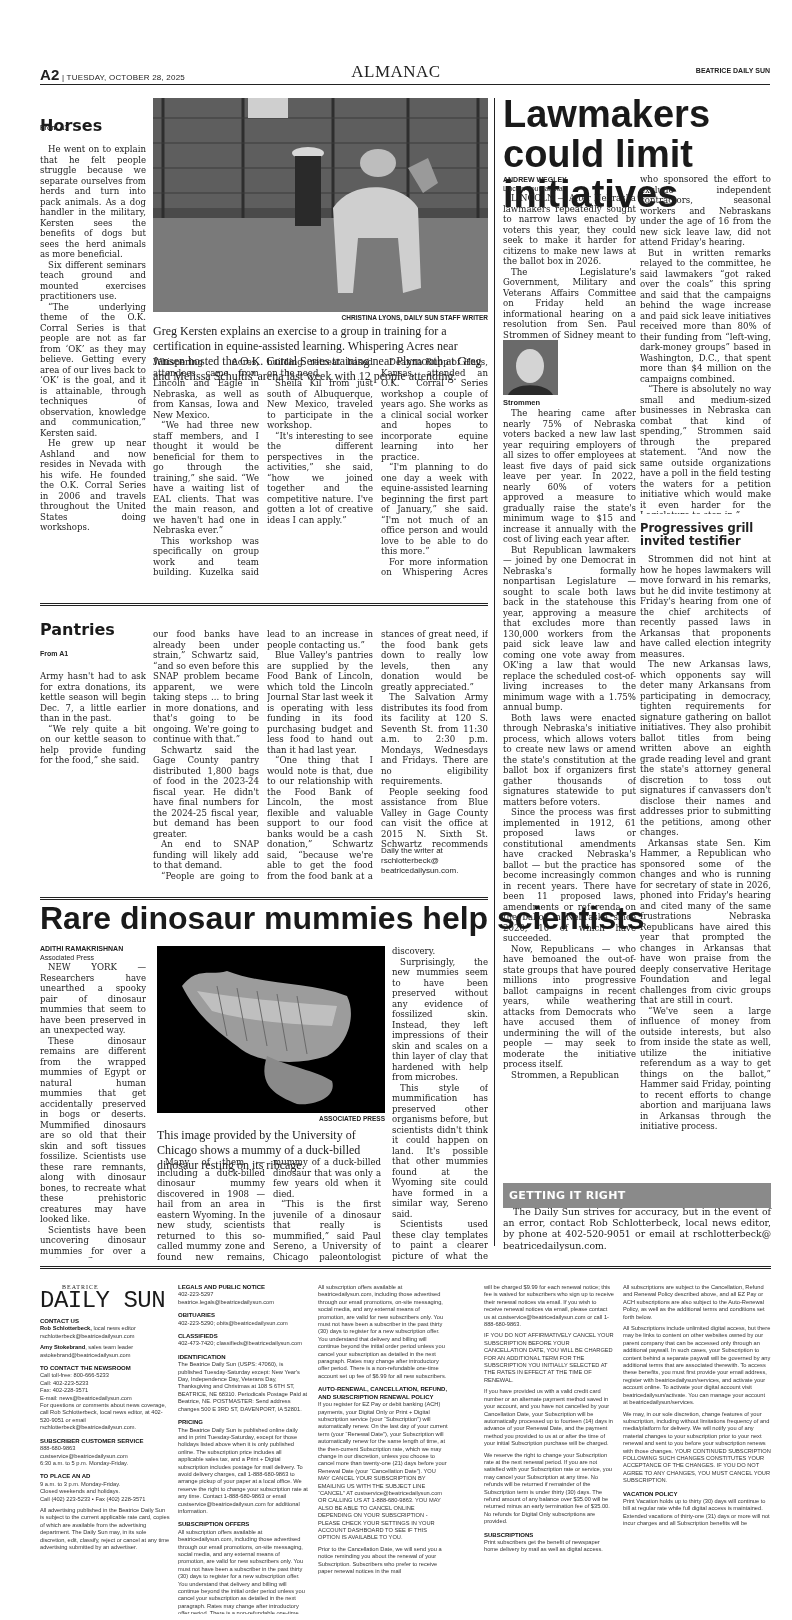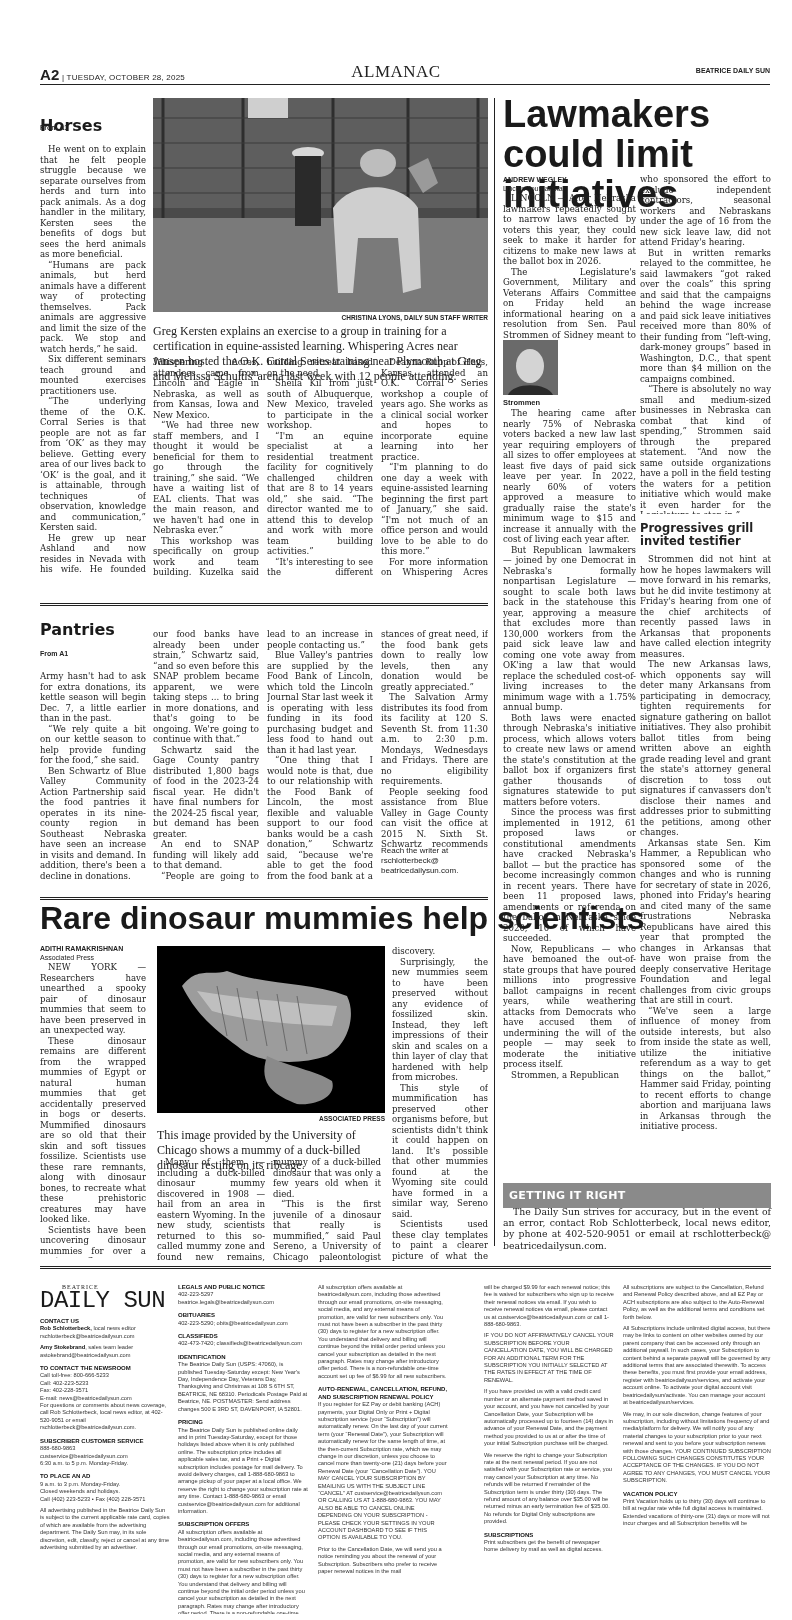--- a/index.html
+++ b/index.html
@@ -37,21 +37,20 @@
 
 <div class="abs masthead-left"><b>A2</b> | <span>TUESDAY, OCTOBER 28, 2025</span></div>
 <div class="abs masthead-center">ALMANAC</div>
 <div class="abs masthead-right">BEATRICE DAILY SUN</div>
 <div class="abs rule-top"></div>
 
 <div class="abs hsec" style="left:40px;top:116px;font-size:16px">Horses</div>
 <div class="abs from" style="left:40px;top:124px">From A1</div>
 <div class="col" style="left:40px;top:144px;width:106px;height:432px">
   <p>He went on to explain that he felt people struggle because we separate ourselves from herds and turn into pack animals. As a dog handler in the military, Kersten sees the benefits of dogs but sees the herd animals as more beneficial.</p>
-    <p>“Humans are pack animals, but herd animals have a different way of protecting themselves. Pack animals are aggressive and limit the size of the pack. We stop and watch herds,” he said.</p>
     <p>Six different seminars teach ground and mounted exercises practitioners use.</p>
     <p>“The underlying theme of the O.K. Corral Series is that people are not as far from ‘OK’ as they may believe. Getting every area of our lives back to ‘OK’ is the goal, and it is attainable, through techniques of observation, knowledge and communication,” Kersten said.</p>
     <p>He grew up near Ashland and now resides in Nevada with his wife. He founded the O.K. Corral Series in 2006 and travels throughout the United States doing workshops.</p>
 </div>
 <div class="abs photo" style="left:153px;top:98px;width:335px;height:214px">
   <svg width="335" height="214" viewBox="0 0 335 214">
     <rect width="335" height="214" fill="#4a4a4a"></rect>
     <rect x="0" y="0" width="335" height="110" fill="#5e5e5e"></rect>
     <g stroke="#2e2e2e" stroke-width="3">
         <line x1="10" y1="0" x2="10" y2="120"></line>
@@ -78,21 +77,20 @@
 <div class="abs credit" style="left:153px;top:314px;width:335px">CHRISTINA LYONS, DAILY SUN STAFF WRITER</div>
 <div class="abs caption" style="left:153px;top:324px;width:335px">Greg Kersten explains an exercise to a group in training for a certification in equine-assisted learning. Whispering Acres near Jansen hosted the O.K. Corral Series training near Plymouth at Greg and Melissa Schultis' arena last week with 12 people attending.</div>
 <div class="col" style="left:153px;top:357px;width:106px;height:220px">
   <p class="noind">Whispering Acres, attendees came from Lincoln and Eagle in Nebraska, as well as from Kansas, Iowa and New Mexico.</p>
     <p>“We had three new staff members, and I thought it would be beneficial for them to go through the training,” she said. “We have a waiting list of EAL clients. That was the main reason, and we haven't had one in Nebraska ever.”</p>
     <p>This workshop was specifically on group work and team building. Kuzelka said they could use this training to target veterans, businesses and families. She will work with organizations to design a team</p>
 </div>
 <div class="col" style="left:267px;top:357px;width:106px;height:220px">
   <p class="noind">building retreat based on the need.</p>
     <p>Sheila Kil from just south of Albuquerque, New Mexico, traveled to participate in the workshop.</p>
-    <p>“I'm an equine specialist at a residential treatment facility for cognitively challenged children that are 8 to 14 years old,” she said. “The director wanted me to attend this to develop and work with more team building activities.”</p>
     <p>“It's interesting to see the different perspectives in the activities,” she said, “how we joined together and the competitive nature. I've gotten a lot of creative ideas I can apply.”</p>
 </div>
 <div class="col" style="left:381px;top:357px;width:107px;height:220px">
   <p>Deanna Rupp of Hays, Kansas, attended an O.K. Corral Series workshop a couple of years ago. She works as a clinical social worker and hopes to incorporate equine learning into her practice.</p>
     <p>“I'm planning to do one day a week with equine-assisted learning beginning the first part of January,” she said. “I'm not much of an office person and would love to be able to do this more.”</p>
     <p>For more information on Whispering Acres and equine-assisted learning, contact Kuzelka at 402-520-0922 or jjstnc@diodecom.net.</p>
 </div>
 
 <div class="abs vr" style="left:494px;top:98px;height:1148px"></div>
 
@@ -134,39 +132,38 @@
 <div class="abs gir-bar" style="left:503px;top:1183px;width:268px">GETTING IT RIGHT</div>
 <div class="abs" style="left:503px;top:1206px;width:268px;font-family:'DejaVu Serif',serif;font-size:9.3px;line-height:11.2px;color:#222;text-indent:10px;text-align:justify">The Daily Sun strives for accuracy, but in the event of an error, contact Rob Schlotterbeck, local news editor, by phone at 402-520-9051 or email at rschlotterbeck@ beatricedailysun.com.</div>
 
 <div class="abs dbl" style="left:40px;top:603px;width:448px"></div>
 
 <div class="abs hsec" style="left:40px;top:620px;font-size:16px">Pantries</div>
 <div class="abs from" style="left:40px;top:650px">From A1</div>
 <div class="col" style="left:40px;top:671px;width:106px;height:210px">
   <p class="noind">Army hasn't had to ask for extra donations, its kettle season will begin Dec. 7, a little earlier than in the past.</p>
     <p>“We rely quite a bit on our kettle season to help provide funding for the food,” she said.</p>
-    <p>Ben Schwartz of Blue Valley Community Action Partnership said the food pantries it operates in its nine-county region in Southeast Nebraska have seen an increase in visits and demand. In addition, there's been a decline in donations.</p>
 </div>
 <div class="col" style="left:153px;top:629px;width:106px;height:252px">
   <p class="noind">our food banks have already been under strain,” Schwartz said, “and so even before this SNAP problem became apparent, we were taking steps ... to bring in more donations, and that's going to be ongoing. We're going to continue with that.”</p>
     <p>Schwartz said the Gage County pantry distributed 1,800 bags of food in the 2023-24 fiscal year. He didn't have final numbers for the 2024-25 fiscal year, but demand has been greater.</p>
     <p>An end to SNAP funding will likely add to that demand.</p>
     <p>“People are going to need to find the food where they can,” Schwartz said, “and so I imagine that would</p>
 </div>
 <div class="col" style="left:267px;top:629px;width:106px;height:252px">
   <p class="noind">lead to an increase in people contacting us.”</p>
     <p>Blue Valley's pantries are supplied by the Food Bank of Lincoln, which told the Lincoln Journal Star last week it is operating with less funding in its food purchasing budget and less food to hand out than it had last year.</p>
     <p>“One thing that I would note is that, due to our relationship with the Food Bank of Lincoln, the most flexible and valuable support to our food banks would be a cash donation,” Schwartz said, “because we're able to get the food from the food bank at a much lower price than we would if we just went to a grocery store or to Walmart.</p>
 </div>
 <div class="col" style="left:381px;top:629px;width:107px;height:220px">
   <p class="noind">stances of great need, if the food bank gets down to really low levels, then any donation would be greatly appreciated.”</p>
     <p>The Salvation Army distributes its food from its facility at 120 S. Seventh St. from 11:30 a.m. to 2:30 p.m. Mondays, Wednesdays and Fridays. There are no eligibility requirements.</p>
     <p>People seeking food assistance from Blue Valley in Gage County can visit the office at 2015 N. Sixth St. Schwartz recommends calling first (402-223-6034) to ensure staff members will be available to assist you.</p>
 </div>
-<div class="abs" style="left:381px;top:846px;width:107px;font-family:'Liberation Sans',sans-serif;font-size:8px;line-height:10px;color:#222">Reach the writer at rschlotterbeck@ beatricedailysun.com.</div>
+<div class="abs" style="left:381px;top:846px;width:107px;font-family:'Liberation Sans',sans-serif;font-size:8px;line-height:10px;color:#222">Daily the writer at rschlotterbeck@ beatricedailysun.com.</div>
 
 <div class="abs dbl" style="left:40px;top:897px;width:448px"></div>
 
 <div class="abs bigh" style="left:40px;top:902px;width:460px;font-size:32px;white-space:nowrap">Rare dinosaur mummies help scientists</div>
 <div class="abs byline" style="left:40px;top:944px"><b>ADITHI RAMAKRISHNAN</b><span>Associated Press</span></div>
 <div class="col" style="left:40px;top:962px;width:106px;height:296px">
   <p>NEW YORK — Researchers have unearthed a spooky pair of dinosaur mummies that seem to have been preserved in an unexpected way.</p>
     <p>These dinosaur remains are different from the wrapped mummies of Egypt or natural human mummies that get accidentally preserved in bogs or deserts. Mummified dinosaurs are so old that their skin and soft tissues fossilize. Scientists use these rare remnants, along with dinosaur bones, to recreate what these prehistoric creatures may have looked like.</p>
     <p>Scientists have been uncovering dinosaur mummies for over a century. Some were buried quickly after dying, while others sank into bodies of water or dried out.</p>
 </div>

